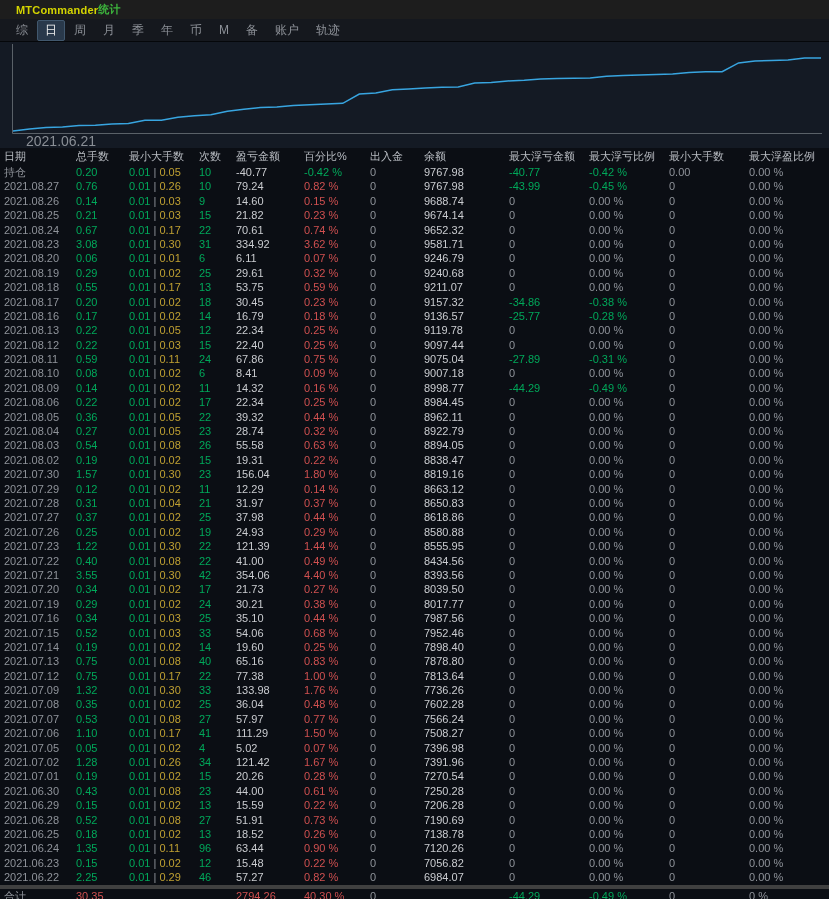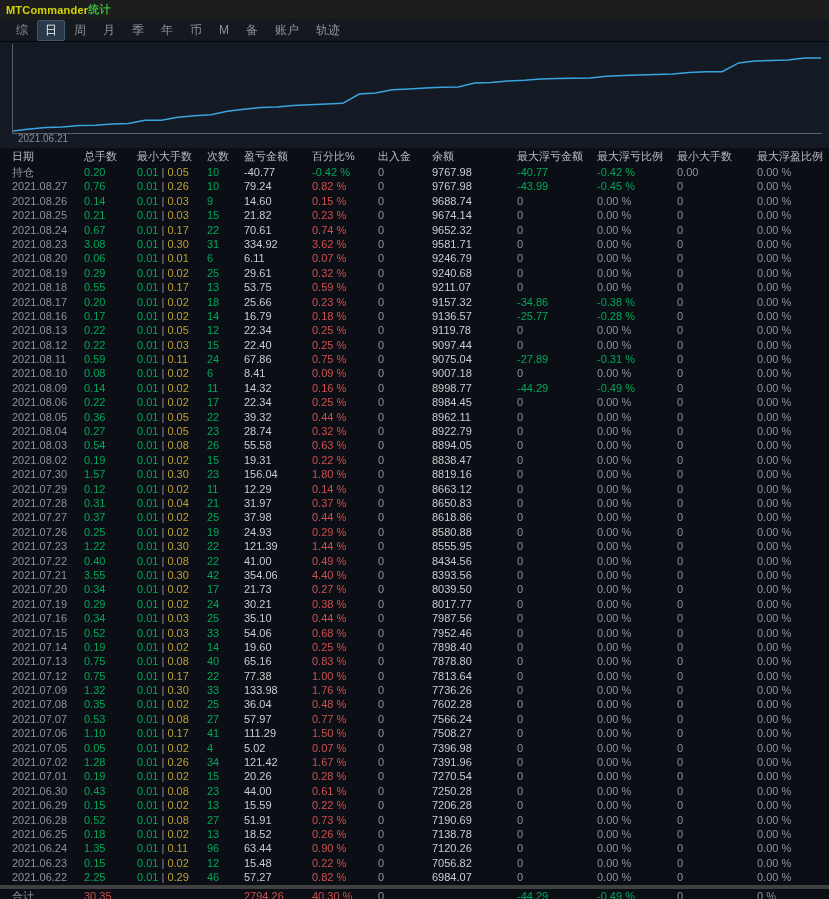--- a/index.html
+++ b/index.html
@@ -1,40 +1,40 @@
 <!DOCTYPE html>
 <html style="--green: #00a85a; --red: #d05050; --yellow: #bfa032; --chart-line: #38a5e0; --title-yellow: #d4d400; --title-green: #3db53d;"><head>
 <meta charset="utf-8">
 <style>
   * { margin:0; padding:0; box-sizing:border-box; }
   html,body { width:829px; height:899px; overflow:hidden; background:#0b0e14;
     font-family:"Liberation Sans","DejaVu Sans",sans-serif; }
 
   .titlebar { height:19px; background:#1d1d1d; display:flex; align-items:center;
-    padding-left:6px; font-size:11px; font-weight:bold; letter-spacing:0.2px; }
+    padding-left:16px; font-size:11px; font-weight:bold; letter-spacing:0.2px; }
   .title-main { color:var(--title-yellow); }
   .title-suffix { color:var(--title-green);font-family:Liberation Serif, serif; }
 
   .tabbar { height:23px; background:#15181e; display:flex; align-items:center;
     padding-left:8px; font-size:12px; border-bottom:1px solid #05070a; }
   .tabs-main { display:flex; align-items:center; }
   .tab { color:#8d9198; padding:1px 7px; margin-right:1px; cursor:default; border:1px solid transparent; }
   .tab.selected { color:#f0f0f0; background:#29394b; border:1px solid #41586e; border-radius:2px; }
   .tab.detached { }
 
   .chart-wrap { height:106px; background:#141a24; position:relative; }
   .chart-svg { position:absolute; left:12px; top:2px; }
   .axis { stroke:#5a6168; stroke-width:1; }
   .eq-line { stroke:var(--chart-line); stroke-width:1.5; fill:none; }
-  .chart-x-label { position:absolute; left:18px; top:91px; font-size:10px; color:#8a8f96; }
+  .chart-x-label { position:absolute; left:26px; top:91px; font-size:14px; color:#8a8f96; }
 
   .stats-table { font-size:11px; }
   .trow { display:grid;
     grid-template-columns:72px 53px 70px 37px 68px 66px 54px 85px 80px 80px 80px 1fr;
-    height:14.4px; line-height:14.4px; padding-left:12px; white-space:nowrap; }
+    height:14.4px; line-height:14.4px; padding-left:4px; white-space:nowrap; }
   .trow.head { height:17px; line-height:17px; }
   .cell { overflow:hidden; }
   .c-head { color:#b8bcc2; }
   .c-dim { color:#8f939a; }
   .c-light { color:#caccd0; }
   .c-green { color:var(--green); }
   .c-red { color:var(--red); }
   .c-yellow { color:var(--yellow); }
   .total-row { border-top:4px solid #404040; }
 </style>
@@ -213,21 +213,21 @@
         <div class="cell c-dim">0</div>
         <div class="cell c-dim">0.00 %</div>
         <div class="cell c-dim">0</div>
         <div class="cell c-dim">0.00 %</div>
       </div>
       <div class="trow">
         <div class="cell c-dim">2021.08.17</div>
         <div class="cell c-green">0.20</div>
         <div class="cell"><span class="c-green">0.01</span><span class="c-dim"> | </span><span class="c-yellow">0.02</span></div>
         <div class="cell c-green">18</div>
-        <div class="cell c-light">25.66</div>
+        <div class="cell c-light">30.45</div>
         <div class="cell c-red">0.23 %</div>
         <div class="cell c-dim">0</div>
         <div class="cell c-light">9157.32</div>
         <div class="cell c-green">-34.86</div>
         <div class="cell c-green">-0.38 %</div>
         <div class="cell c-dim">0</div>
         <div class="cell c-dim">0.00 %</div>
       </div>
       <div class="trow">
         <div class="cell c-dim">2021.08.16</div>

